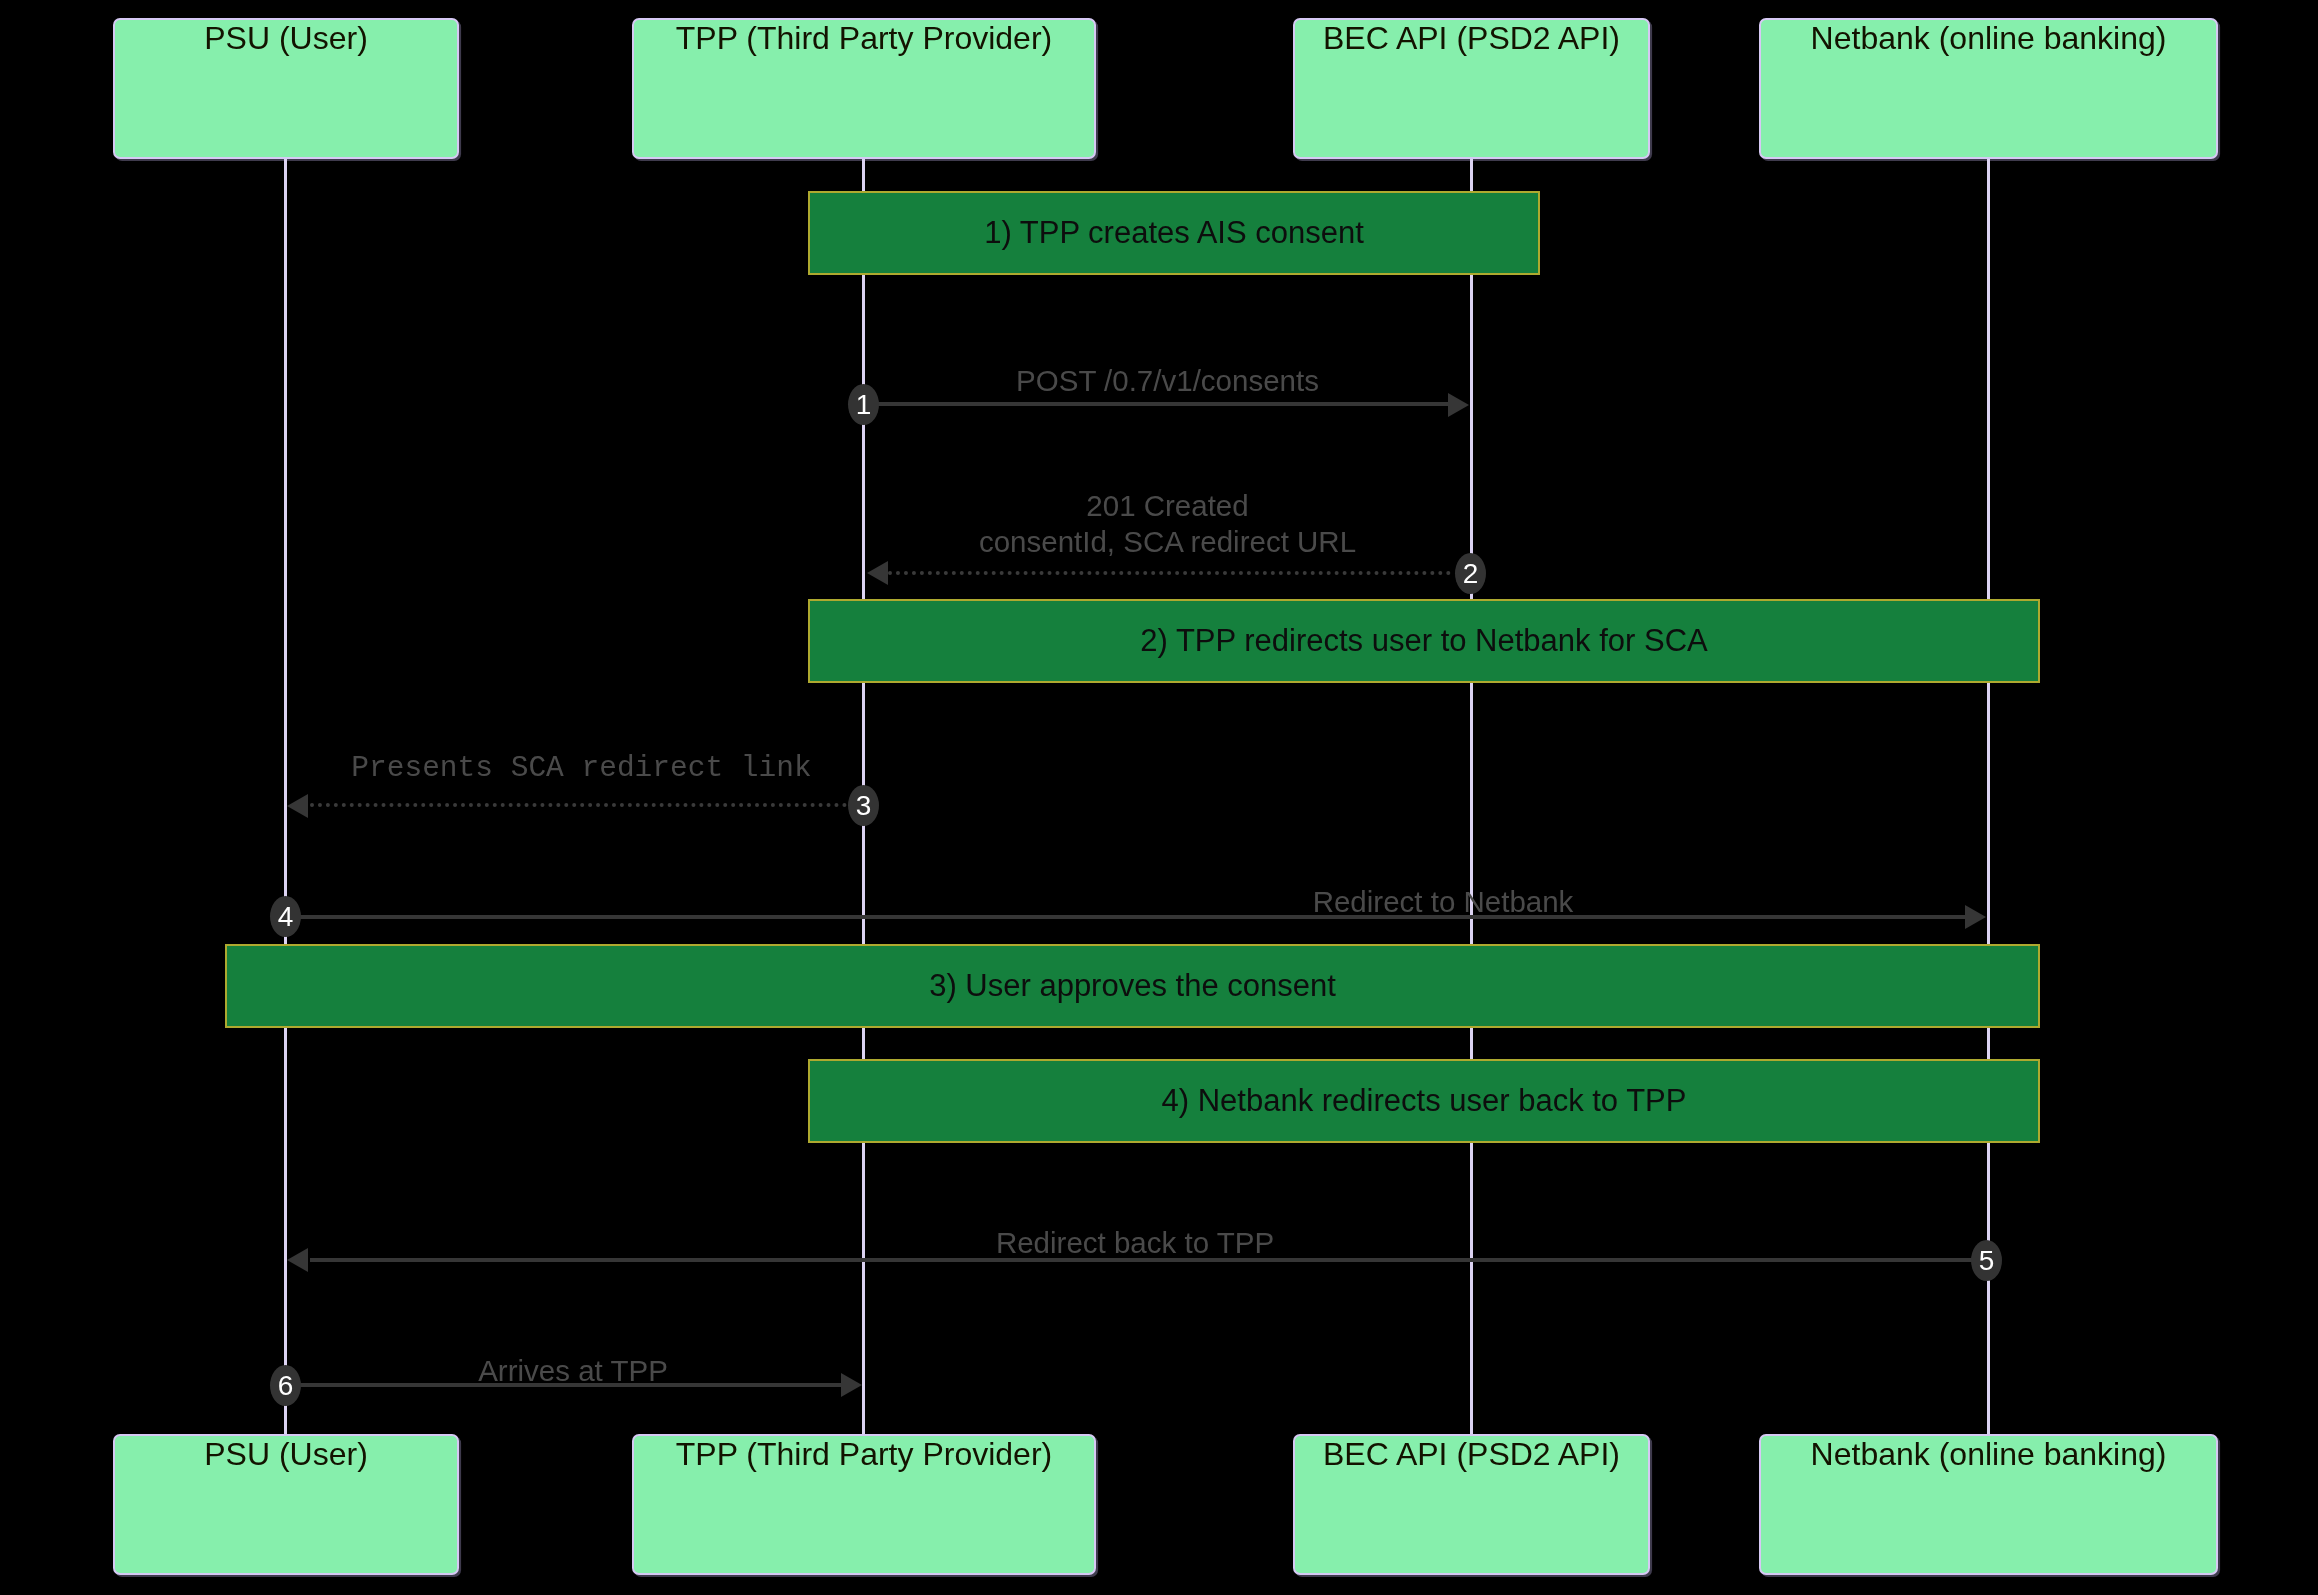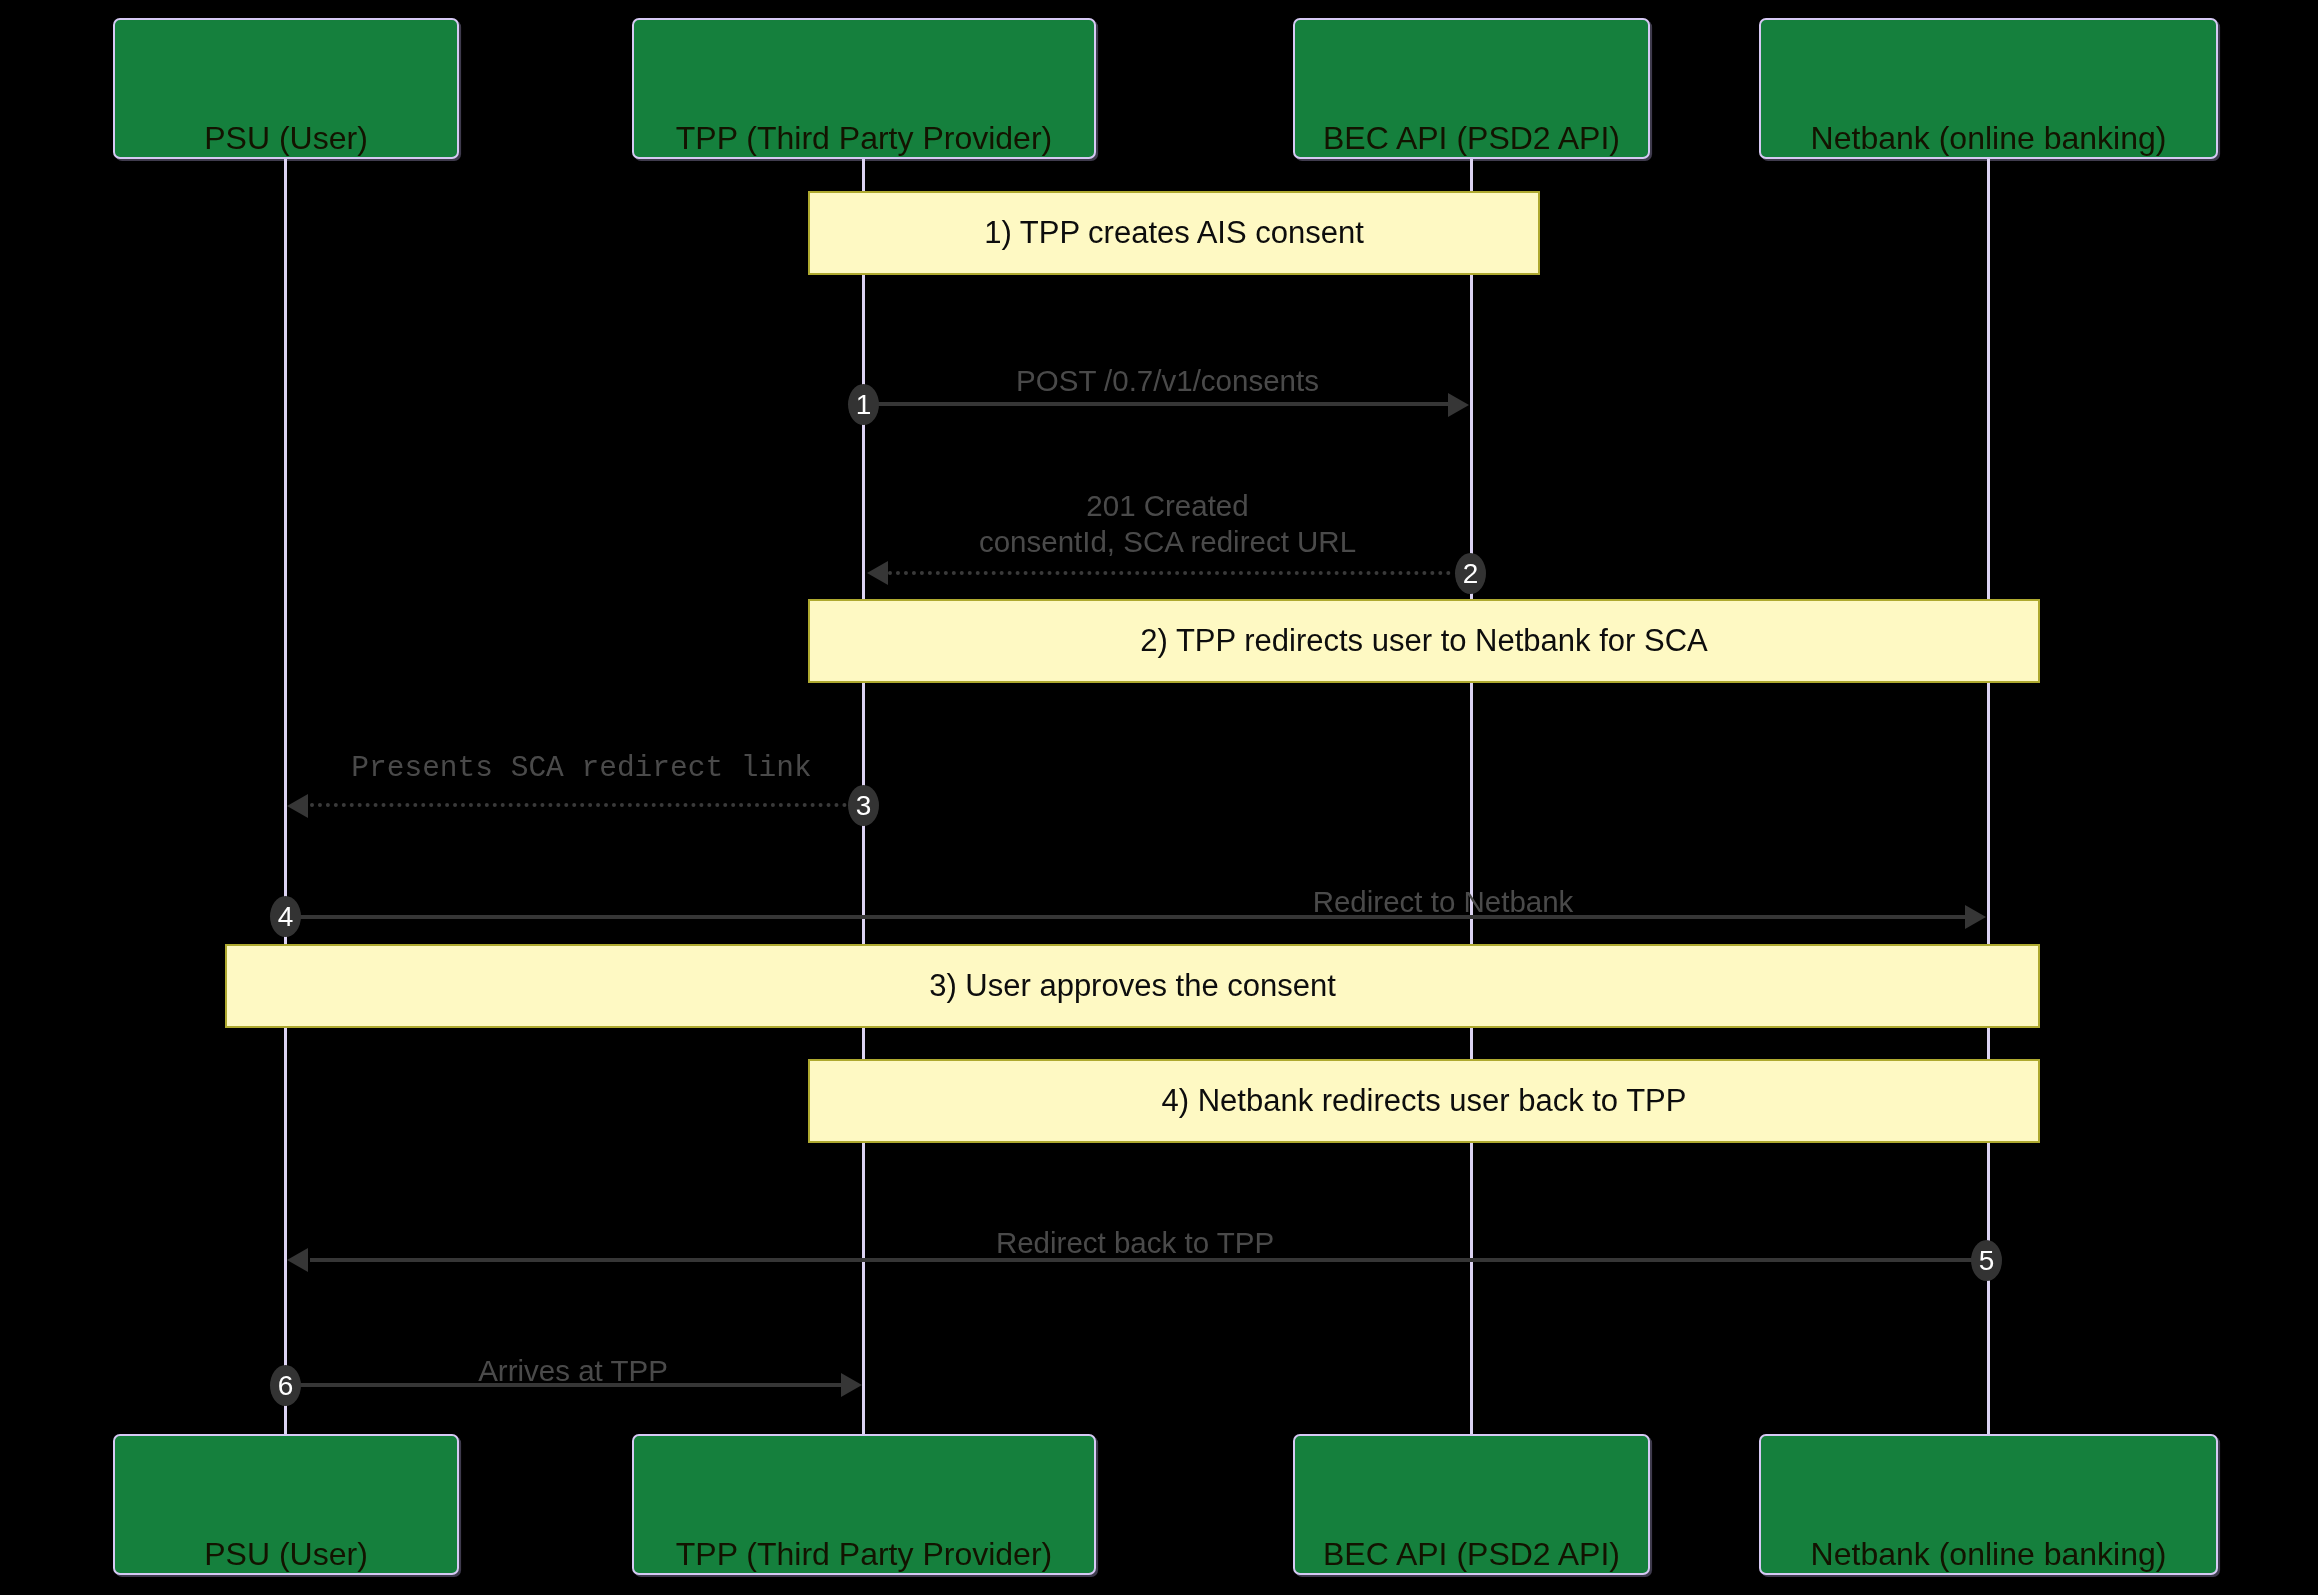--- a/index.html
+++ b/index.html
@@ -12,41 +12,41 @@
   }
   #diagram {
     position: relative;
     width: 2319px;
     height: 1595px;
     background: #000000;
     overflow: hidden;
   }
   .participant-box {
     position: absolute;
-    background: #15803d;
+    background: #86efac;
     border: 2.8px solid #D6C9F4;
     border-radius: 7px;
     display: flex;
-    align-items: flex-end;
+    align-items: flex-start;
     justify-content: center;
     box-sizing: border-box;
     color: #131300;
     font-size: 32px;
     font-family: "Liberation Sans", sans-serif;
     white-space: nowrap;
     box-shadow: 2.1px 2.1px 0 rgba(180,170,220,0.35);
   }
   .lifeline {
     position: absolute;
     width: 2.8px;
     background: #DCD3F2;
   }
   .note {
     position: absolute;
-    background: #fef9c3;
+    background: #15803d;
     border: 2.1px solid #AEA92F;
     box-sizing: border-box;
     display: flex;
     align-items: center;
     justify-content: center;
     color: #0d0d0d;
     font-size: 31px;
     font-family: "Liberation Sans", sans-serif;
     white-space: nowrap;
     z-index: 5;

